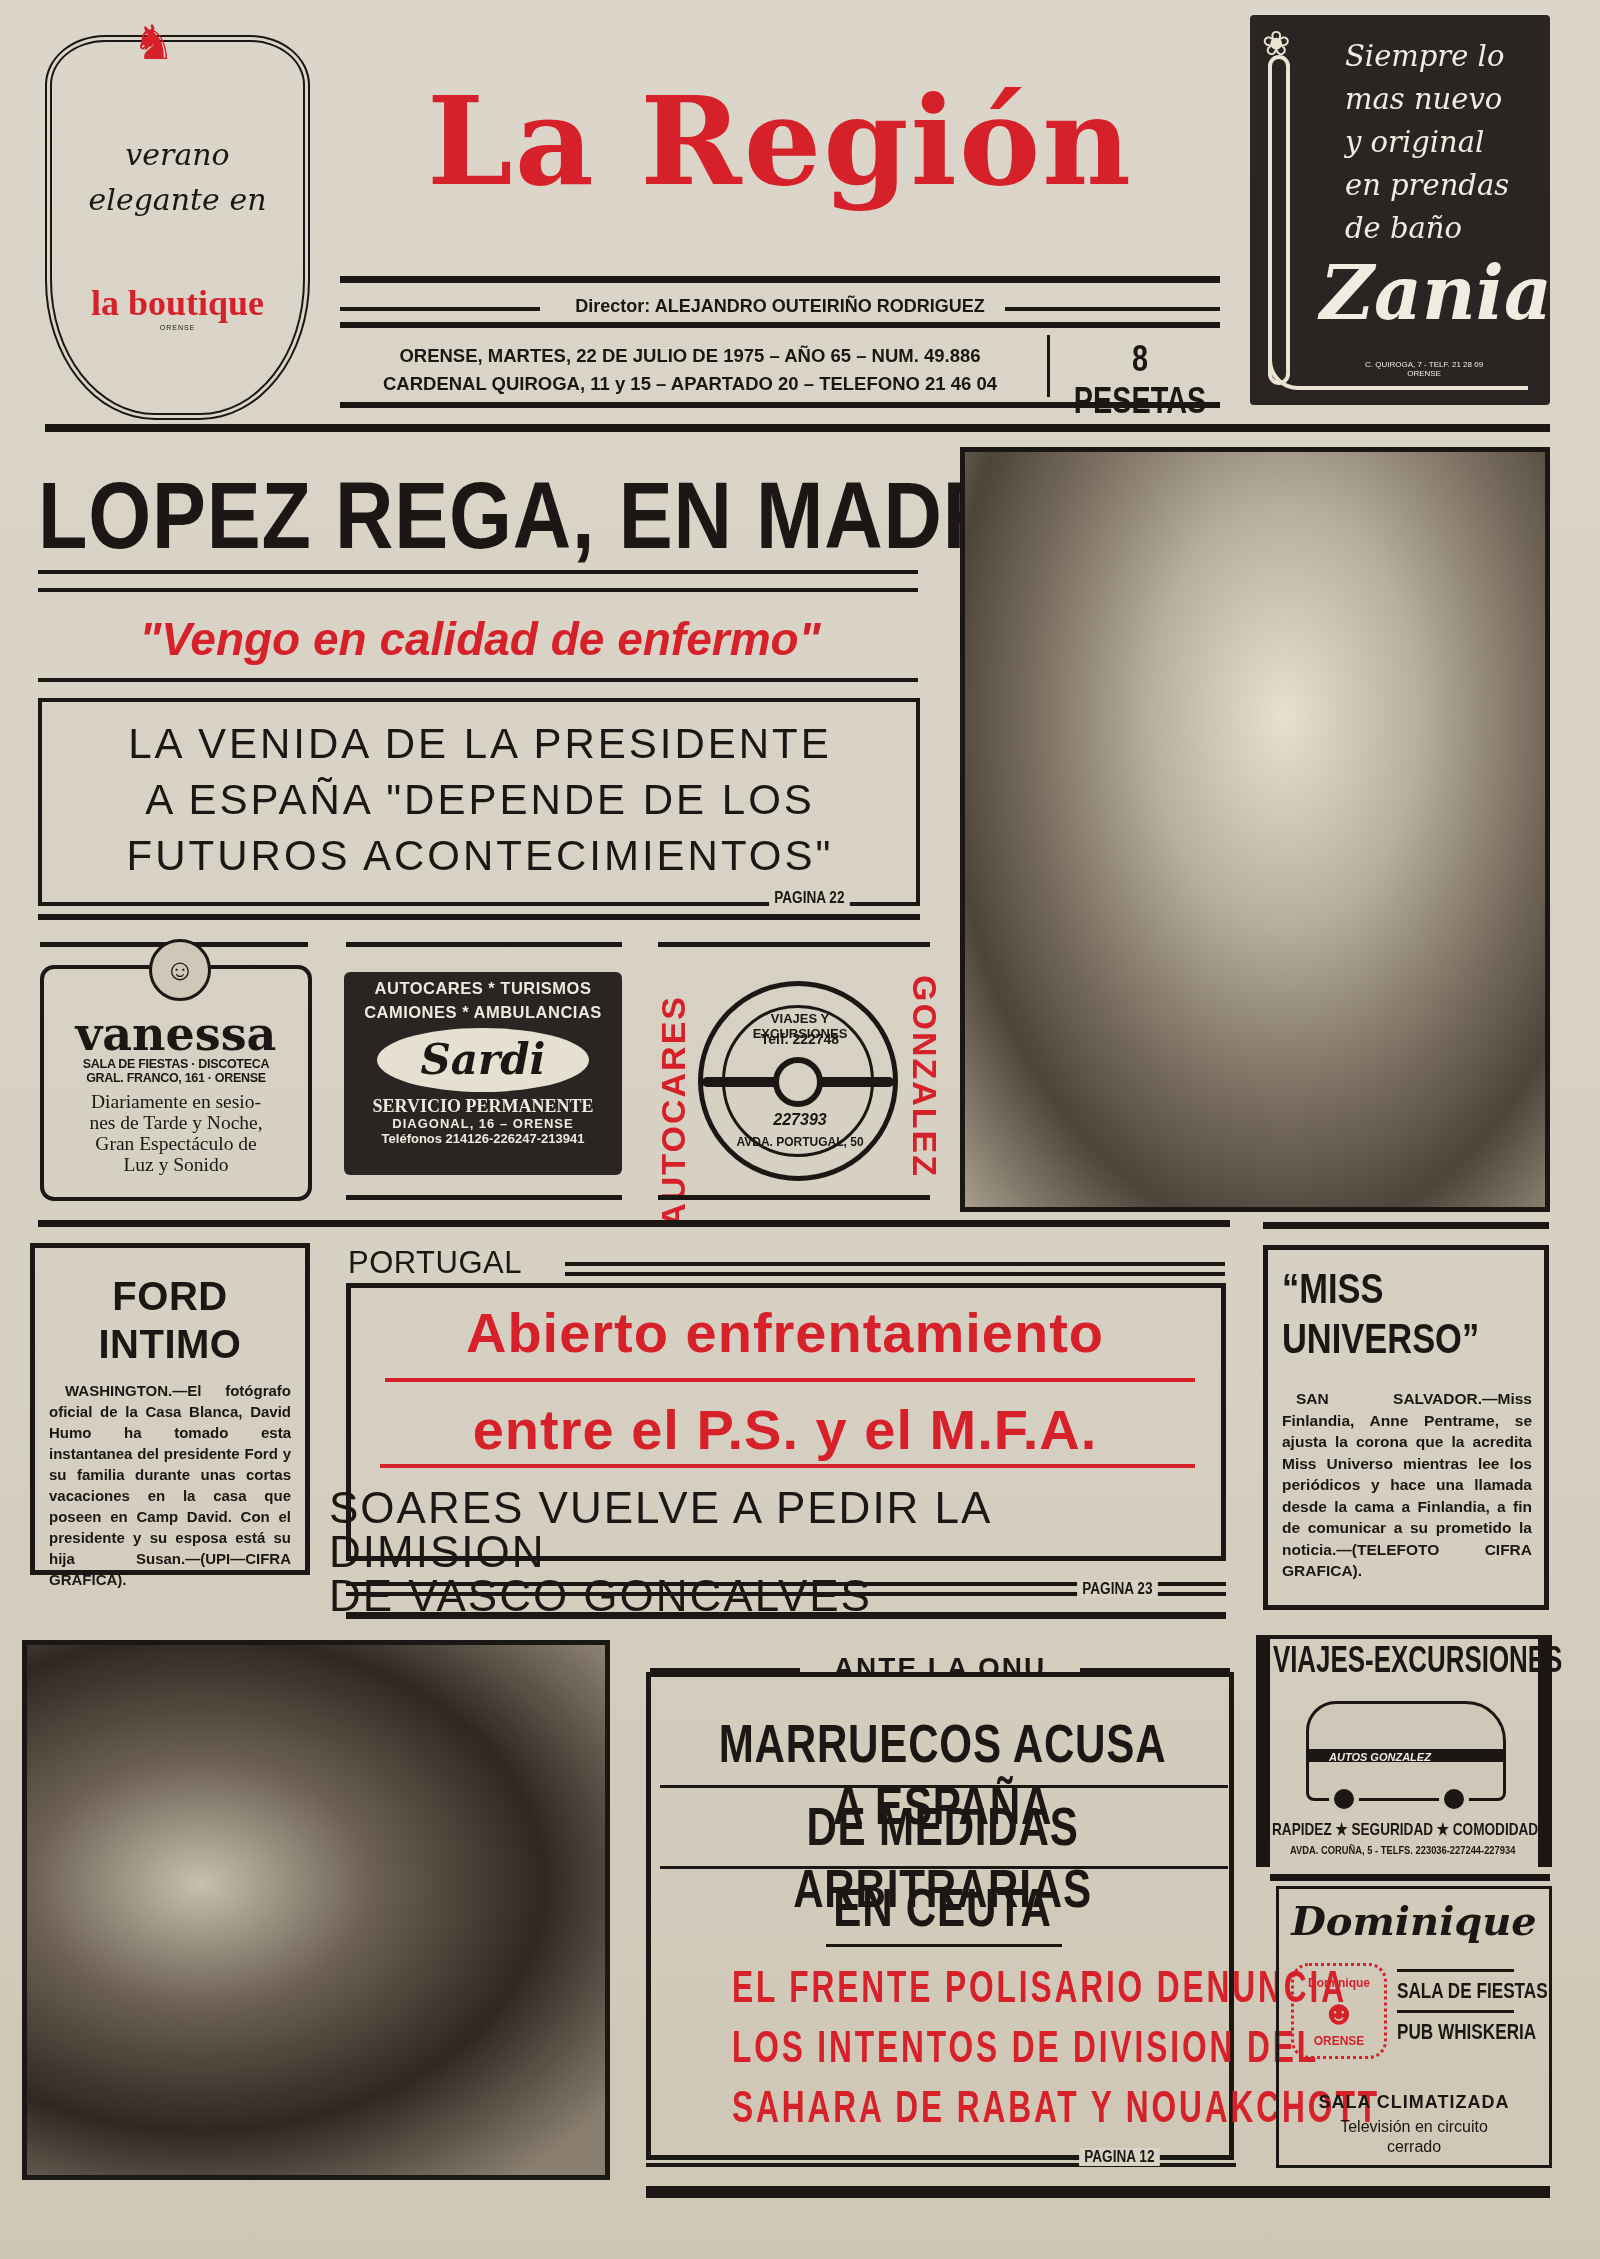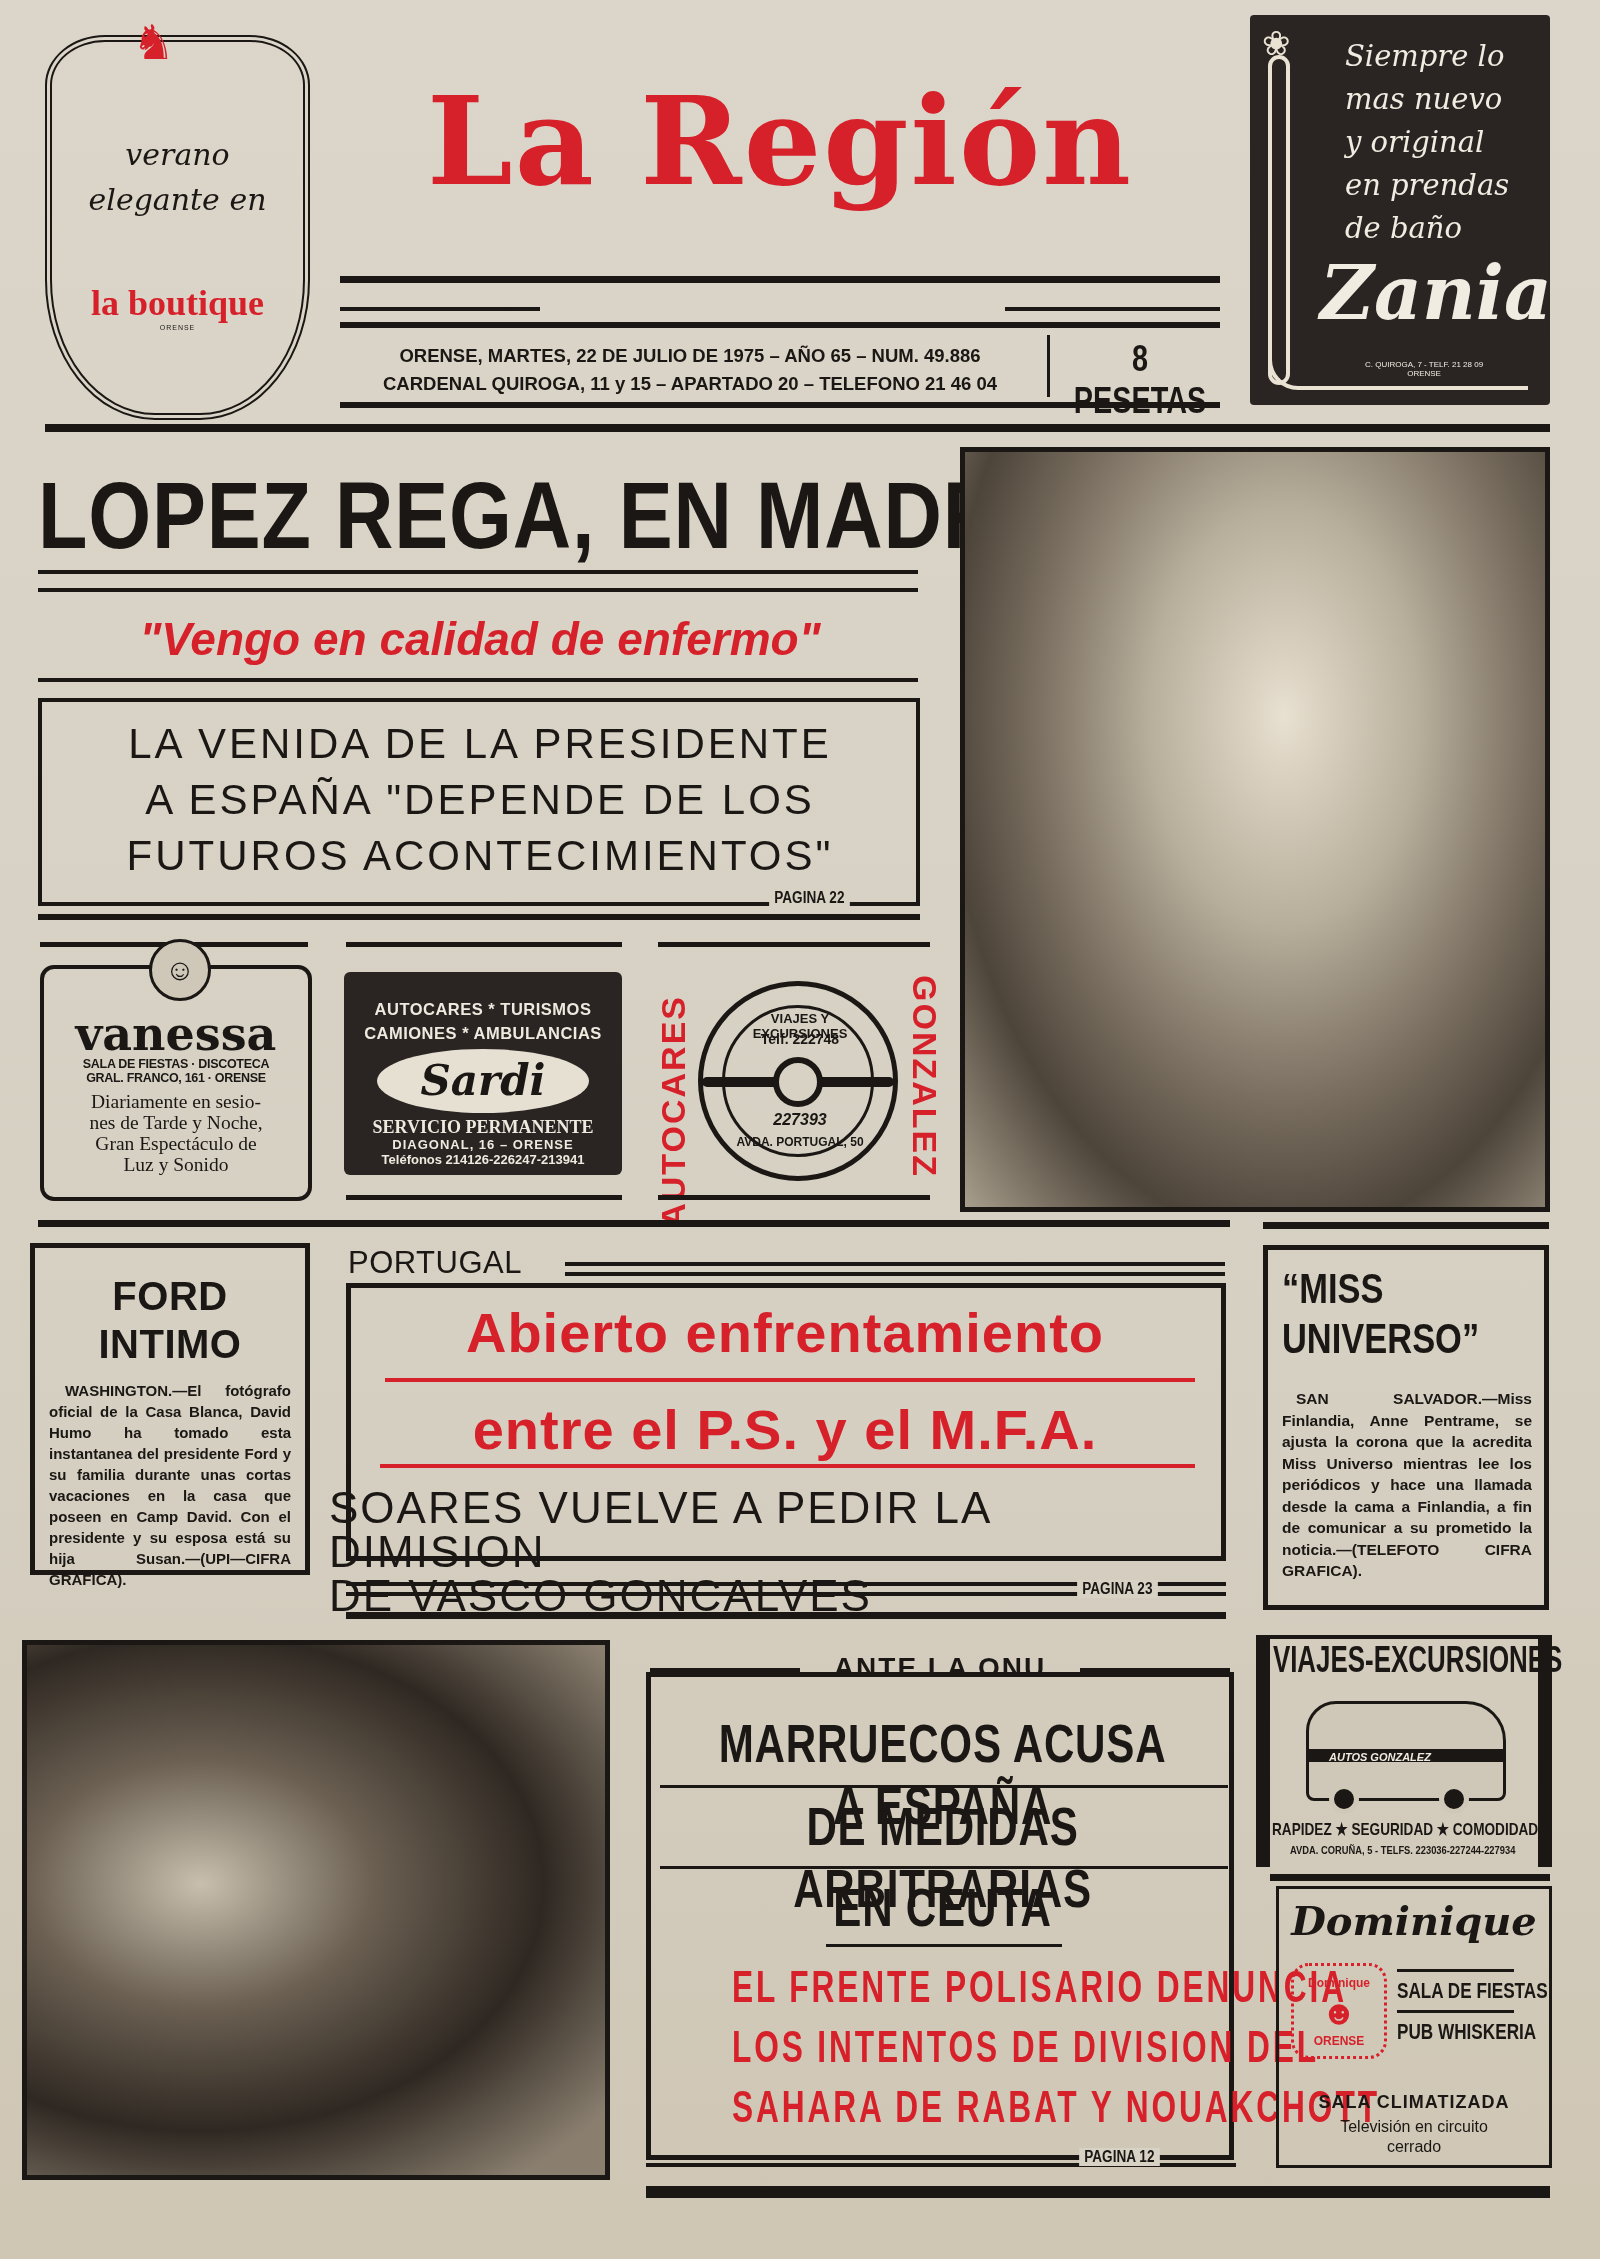--- a/index.html
+++ b/index.html
@@ -60,21 +60,21 @@
     background: radial-gradient(ellipse at 30% 45%, #c8bfae 0%, #6b6052 30%, #2f2822 60%, #8a7f6f 90%); }
   .photo .caption-hint { position: absolute; bottom: 8px; right: 10px; font-size: 11px; color: #f2ece0; opacity: 0; }
 
   
   .vanessa { left: 40px; top: 965px; width: 272px; height: 236px; border: 4px solid #1a1714; border-radius: 14px; text-align: center; padding-top: 42px; }
   .vanessa .emblem { position: absolute; left: 105px; top: -30px; width: 62px; height: 62px; border-radius: 50%; border: 3px solid #1a1714; background: #cfc8b9; font-size: 30px; line-height: 56px; }
   .vanessa .brand { font-family: "DejaVu Serif", serif; font-weight: bold; font-size: 46px; line-height: 1; }
   .vanessa .sub { font-size: 12.5px; font-weight: bold; letter-spacing: -0.3px; }
   .vanessa .body { font-family: "Liberation Serif", serif; font-size: 19.5px; line-height: 21px; margin-top: 6px; }
 
-  .sardi { left: 344px; top: 972px; width: 278px; height: 203px; background: #2a2522; color: #efeadf; border-radius: 6px; text-align: center; padding-top: 25px; }
+  .sardi { left: 344px; top: 972px; width: 278px; height: 203px; background: #2a2522; color: #efeadf; border-radius: 6px; text-align: center; padding-top: 4px; }
   .sardi .top { font-size: 16.5px; font-weight: bold; line-height: 24px; letter-spacing: 0.5px; }
   .sardi .oval { margin: 4px auto; width: 212px; height: 64px; border-radius: 50%; background: #e6e0d3; color: #1a1714; font-family: "DejaVu Serif", serif; font-style: italic; font-weight: bold; font-size: 42px; line-height: 64px; }
   .sardi .bottom { font-family: "Liberation Serif", serif; font-weight: bold; font-size: 18px; line-height: 20px; }
   .sardi .diag { font-size: 13px; font-weight: bold; letter-spacing: 1px; }
   .sardi .tel { font-size: 13px; font-weight: bold; }
 
   .gonz { left: 660px; top: 955px; width: 280px; height: 240px; }
   .gonz .ring { position: absolute; left: 38px; top: 26px; width: 200px; height: 200px; border: 5px solid #1a1714; border-radius: 50%; }
   .gonz .inner { position: absolute; left: 62px; top: 50px; width: 152px; height: 152px; border: 3px solid #1a1714; border-radius: 50%; }
   .gonz .bar { position: absolute; left: 42px; top: 122px; width: 192px; height: 10px; background: #1a1714; border-radius: 5px; }
@@ -135,20 +135,21 @@
     <div class="script" style="margin-top:0">elegante en</div>
     <div class="brand">la boutique</div>
     <div class="addr">ORENSE</div>
   </div>
 
   <div class="abs title">La Región</div>
 
   <div class="rule" style="left:340px;top:276px;width:880px;height:7px;"></div>
   <div class="rule" style="left:340px;top:307px;width:200px;height:4px;"></div>
   <div class="rule" style="left:1005px;top:307px;width:215px;height:4px;"></div>
+  <div class="abs director">Director: ALEJANDRO OUTEIRIÑO RODRIGUEZ</div>
   <div class="rule" style="left:340px;top:322px;width:880px;height:6px;"></div>
   <div class="abs dateline">
     <div>ORENSE, MARTES, 22 DE JULIO DE 1975 – AÑO 65 – NUM. 49.886</div>
     <div>CARDENAL QUIROGA, 11 y 15 – APARTADO 20 – TELEFONO 21 46 04</div>
   </div>
   <div class="rule" style="left:1047px;top:335px;width:3px;height:62px;"></div>
   <div class="abs price">8 PESETAS</div>
   <div class="rule" style="left:340px;top:402px;width:880px;height:6px;"></div>
 
   <div class="abs zania">

